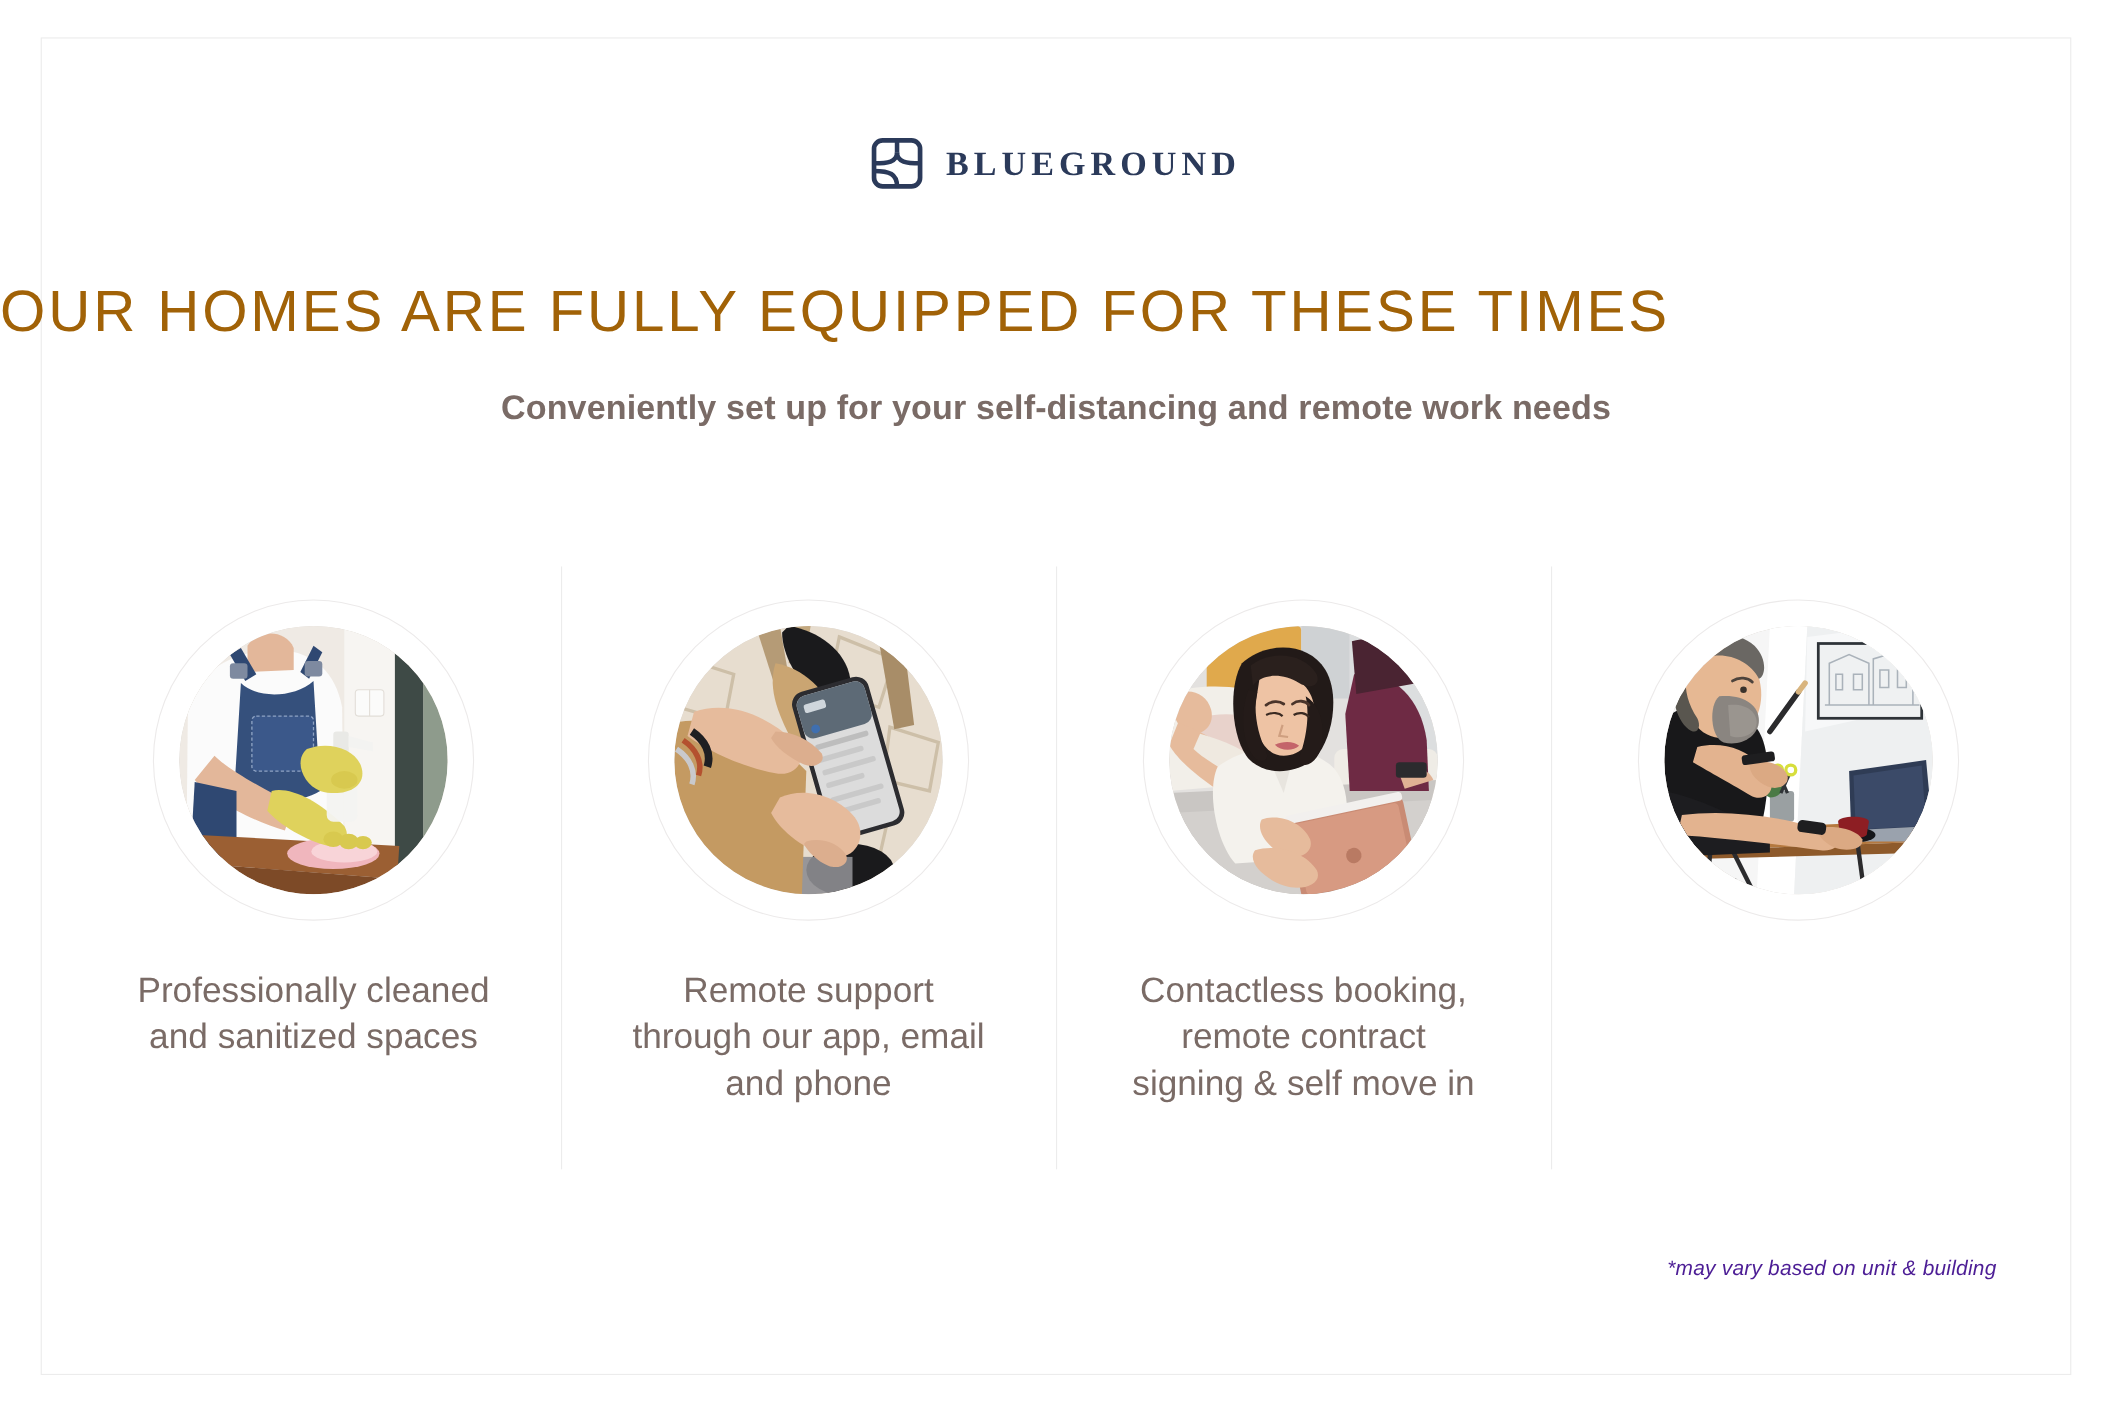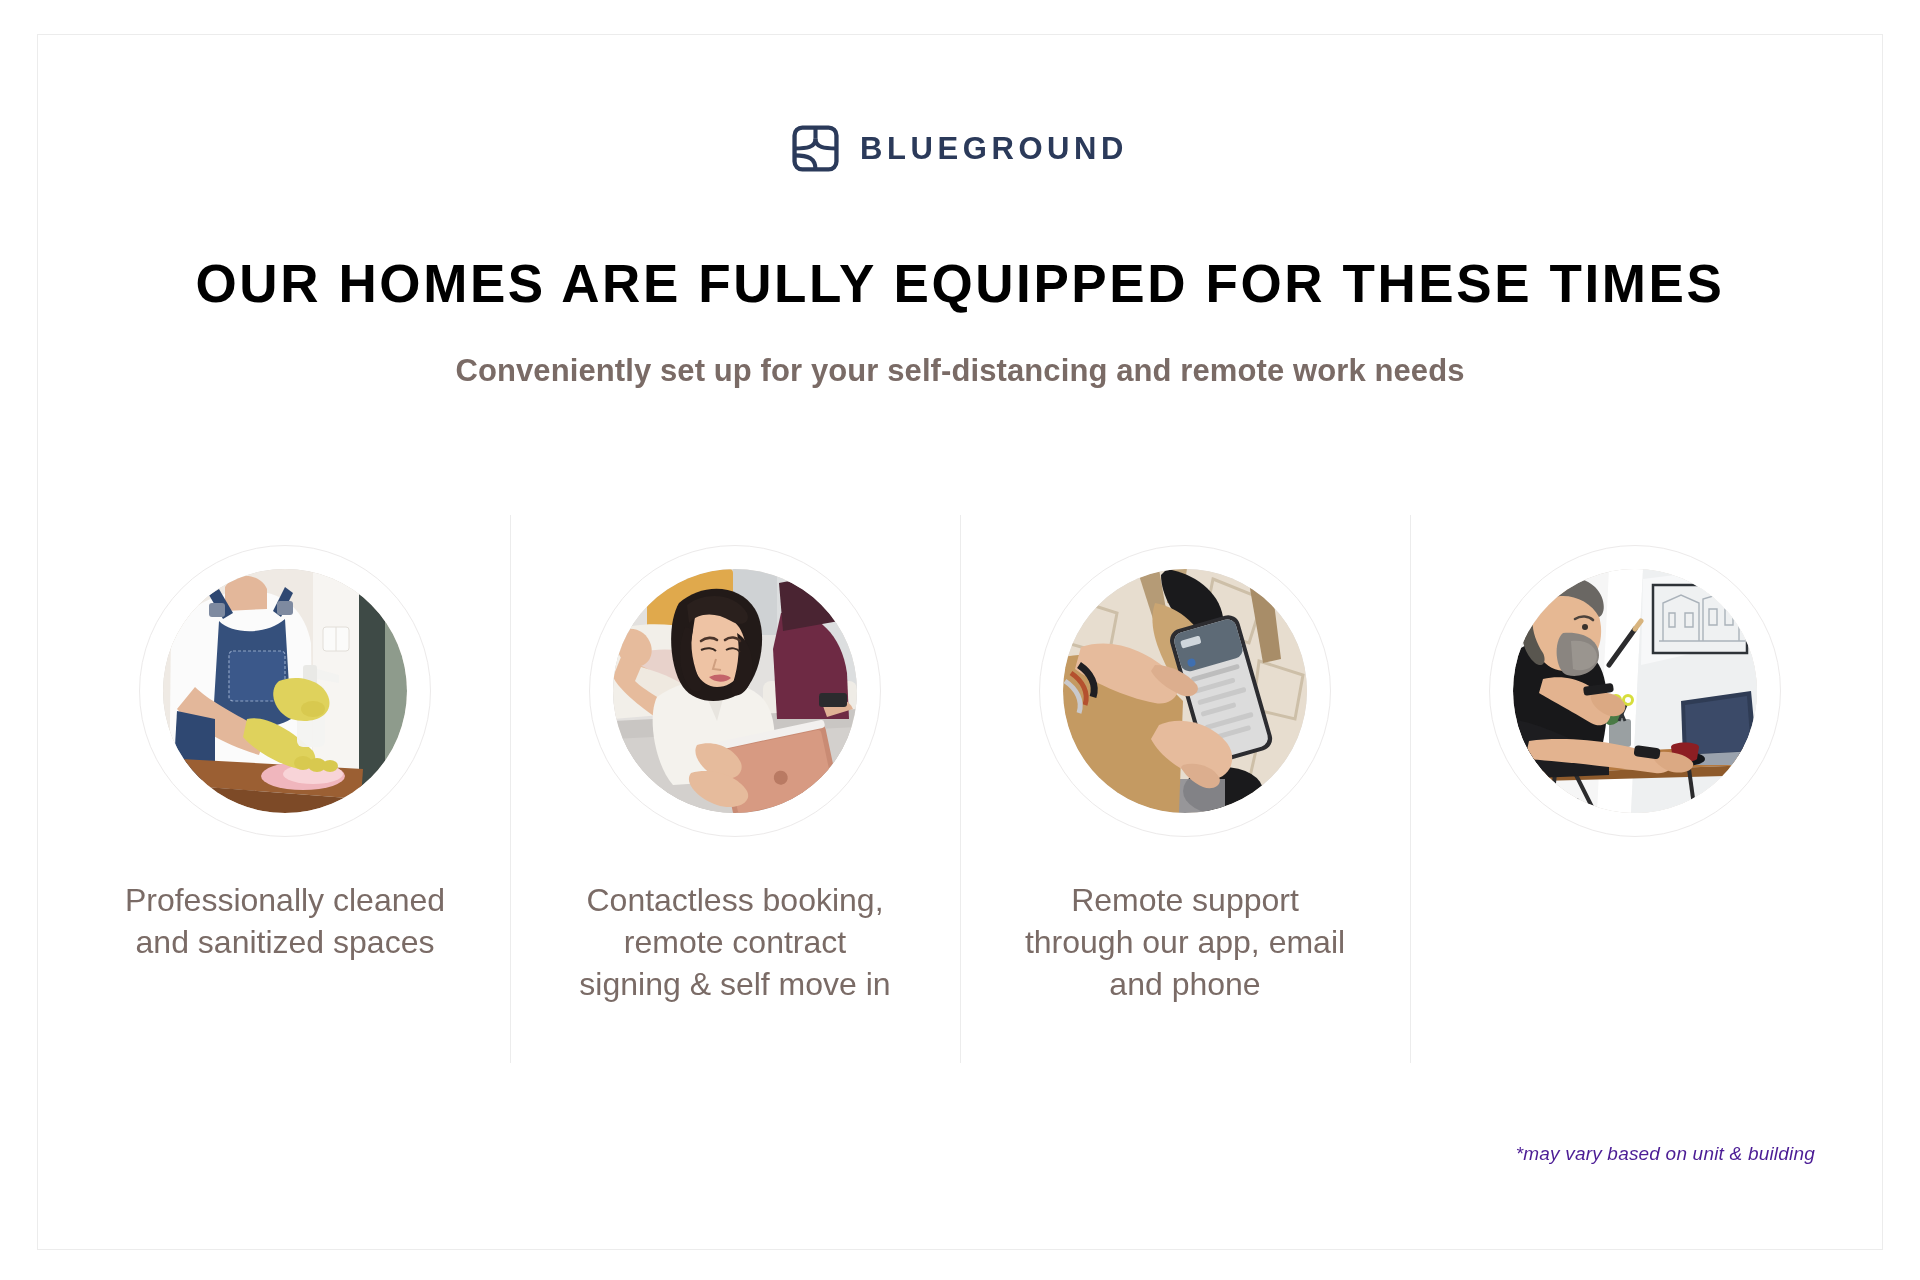--- a/index.html
+++ b/index.html
@@ -43,36 +43,35 @@
     justify-content: center;
     gap: 21px;
   }
   .brand-mark { width: 47px; height: 47px; display: block; }
   .brand-name {
     font-size: 31px;
     font-weight: bold;
     letter-spacing: 4.6px;
     color: #2b3a५a;
     color: #2b3a5a;
-    font-family: Liberation Sans, sans-serif;
+    font-family: Liberation Serif, serif;
     line-height: 1;
     white-space: nowrap;
   }
 
   
   .headline {
     position: absolute;
     left: 0;
     top: 255px;
     width: 1920px;
-    text-align: center;
     font-size: 53px;
-    font-weight: bold;
+    font-weight: normal;
     letter-spacing: 2.6px;
-    color: #000000;
+    color: #a16207;
     line-height: 1.08;
     white-space: nowrap;
   }
 
   .subhead {
     position: absolute;
     left: 0;
     top: 352px;
     width: 1920px;
     text-align: center;
@@ -227,88 +226,20 @@
               <path d="M154 100 L176 106 L176 114 L154 110 Z" fill="#f3f3f1"></path>
 
               <path d="M116 112 C136 104, 162 112, 166 130 C170 148, 148 156, 128 150 C112 144, 104 122, 116 112 Z" fill="#dfd25c"></path>
               <ellipse cx="150" cy="140" rx="12" ry="8" fill="#d8c94f"></ellipse>
             </g>
           </svg>
         </div>
       </div>
       <div class="caption">Professionally cleaned
 and sanitized spaces</div>
-    </div>
-
-    <div class="col">
-      <div class="thumb-wrap">
-        <div class="thumb">
-          <svg viewBox="0 0 244 244" xmlns="http://www.w3.org/2000/svg" aria-hidden="true">
-            <defs>
-              <clipPath id="c3">
-                  <circle cx="122" cy="122" r="122"></circle>
-                </clipPath>
-            </defs>
-            <g clip-path="url(#c3)">
-              <rect width="244" height="244" fill="#e3e1df"></rect>
-
-              <rect x="34" y="0" width="86" height="74" rx="4" fill="#e0a94c"></rect>
-              <rect x="120" y="0" width="44" height="66" fill="#cfd2d4"></rect>
-              <rect x="164" y="0" width="80" height="120" fill="#dcdedf"></rect>
-
-              <path d="M0 62 C30 50, 80 54, 120 72 L120 140 L0 150 Z" fill="#f2efe9"></path>
-              <path d="M26 84 C54 76, 84 82, 104 96 L96 126 L30 122 Z" fill="#e8d2cb"></path>
-              <rect x="150" y="112" width="94" height="48" rx="8" fill="#efece6"></rect>
-
-              <path d="M0 152 L244 140 L244 244 L0 244 Z" fill="#c9c6c3"></path>
-              <path d="M0 170 L244 158 L244 244 L0 244 Z" fill="#d3d0cd"></path>
-
-              <path d="M168 44 C200 40, 228 62, 234 104 L236 150 L164 150 L160 80 Z" fill="#6e2a44"></path>
-              <path d="M166 14 C196 6, 222 22, 226 52 L170 62 Z" fill="#4a2432"></path>
-              <path d="M206 126 C220 124, 236 130, 240 140 L214 148 Z" fill="#e0b295"></path>
-              <rect x="206" y="124" width="28" height="14" rx="3" fill="#2b2b2e"></rect>
-
-              <path d="M6 62 C20 56, 34 62, 38 76 C42 92, 28 102, 16 96 C4 90, 0 72, 6 62 Z" fill="#e6bb9c"></path>
-              <path d="M8 88 C30 96, 60 112, 74 130 L48 152 C24 136, 6 120, 0 108 Z" fill="#e6bb9c"></path>
-              <path d="M28 98 C50 104, 72 114, 84 126 L72 144 C50 132, 30 120, 22 112 Z" fill="#efe9e0"></path>
-
-              <path d="M44 128 C74 106, 118 104, 146 126 C166 142, 166 186, 150 210 L60 216 C42 196, 34 148, 44 128 Z" fill="#f4f2ed"></path>
-              <path d="M96 112 L112 122 L104 152 L92 124 Z" fill="#e8e5df"></path>
-
-              <path d="M66 34 C88 14, 126 14, 142 40 C154 60, 150 96, 136 116 C120 136, 84 138, 70 118 C56 98, 54 54, 66 34 Z" fill="#221a18"></path>
-
-              <path d="M82 48 C104 38, 128 48, 132 74 C136 100, 122 118, 104 118 C86 118, 76 96, 78 74 Z" fill="#eec3a4"></path>
-
-              <path d="M74 36 C92 22, 122 24, 134 44 C138 54, 128 58, 118 52 C102 42, 84 44, 76 54 Z" fill="#2a201d"></path>
-              <path d="M124 64 C138 72, 144 96, 136 116 C130 128, 118 130, 118 120 C124 104, 128 82, 124 64 Z" fill="#241b19"></path>
-              <path d="M72 58 C64 78, 66 104, 76 118 C82 126, 92 124, 88 114 C80 98, 76 76, 80 60 Z" fill="#241b19"></path>
-
-              <path d="M88 72 C93 68, 100 68, 104 71" stroke="#4a342a" stroke-width="2.6" fill="none" stroke-linecap="round"></path>
-              <path d="M112 71 C117 67, 124 68, 127 72" stroke="#4a342a" stroke-width="2.6" fill="none" stroke-linecap="round"></path>
-              <path d="M88 81 C94 78, 100 79, 103 82" stroke="#3a2a22" stroke-width="2" fill="none"></path>
-              <path d="M113 81 C118 78, 124 79, 127 83" stroke="#3a2a22" stroke-width="2" fill="none"></path>
-              <path d="M103 90 L100 100 L108 101" stroke="#cf9f80" stroke-width="2" fill="none"></path>
-              <path d="M96 108 C104 104, 114 105, 118 109 C113 114, 101 114, 96 108 Z" fill="#c4646a"></path>
-
-              <g transform="rotate(-12 170 200)">
-                <rect x="112" y="164" width="108" height="76" rx="6" fill="#c98b74"></rect>
-                <rect x="117" y="169" width="98" height="66" rx="4" fill="#d79a82"></rect>
-                <rect x="112" y="160" width="108" height="8" rx="3" fill="#f2f0ee"></rect>
-                <circle cx="166" cy="208" r="7" fill="#b97a63"></circle>
-              </g>
-
-              <path d="M84 176 C102 170, 122 180, 128 194 C132 206, 118 214, 104 208 C90 202, 78 186, 84 176 Z" fill="#e6bb9c"></path>
-              <path d="M78 204 C98 198, 124 206, 134 222 C140 234, 122 242, 104 236 C86 230, 70 214, 78 204 Z" fill="#e6bb9c"></path>
-            </g>
-          </svg>
-        </div>
-      </div>
-      <div class="caption">Contactless booking,
-remote contract
-signing &amp; self move in</div>
     </div>
 
     <div class="col">
       <div class="thumb-wrap">
         <div class="thumb">
           <svg viewBox="0 0 244 244" xmlns="http://www.w3.org/2000/svg" aria-hidden="true">
             <defs>
               <clipPath id="c2">
                   <circle cx="122" cy="122" r="122"></circle>
                 </clipPath>
@@ -366,20 +297,88 @@
       <div class="caption">Remote support
 through our app, email
 and phone</div>
     </div>
 
     <div class="col">
       <div class="thumb-wrap">
         <div class="thumb">
           <svg viewBox="0 0 244 244" xmlns="http://www.w3.org/2000/svg" aria-hidden="true">
             <defs>
+              <clipPath id="c3">
+                  <circle cx="122" cy="122" r="122"></circle>
+                </clipPath>
+            </defs>
+            <g clip-path="url(#c3)">
+              <rect width="244" height="244" fill="#e3e1df"></rect>
+
+              <rect x="34" y="0" width="86" height="74" rx="4" fill="#e0a94c"></rect>
+              <rect x="120" y="0" width="44" height="66" fill="#cfd2d4"></rect>
+              <rect x="164" y="0" width="80" height="120" fill="#dcdedf"></rect>
+
+              <path d="M0 62 C30 50, 80 54, 120 72 L120 140 L0 150 Z" fill="#f2efe9"></path>
+              <path d="M26 84 C54 76, 84 82, 104 96 L96 126 L30 122 Z" fill="#e8d2cb"></path>
+              <rect x="150" y="112" width="94" height="48" rx="8" fill="#efece6"></rect>
+
+              <path d="M0 152 L244 140 L244 244 L0 244 Z" fill="#c9c6c3"></path>
+              <path d="M0 170 L244 158 L244 244 L0 244 Z" fill="#d3d0cd"></path>
+
+              <path d="M168 44 C200 40, 228 62, 234 104 L236 150 L164 150 L160 80 Z" fill="#6e2a44"></path>
+              <path d="M166 14 C196 6, 222 22, 226 52 L170 62 Z" fill="#4a2432"></path>
+              <path d="M206 126 C220 124, 236 130, 240 140 L214 148 Z" fill="#e0b295"></path>
+              <rect x="206" y="124" width="28" height="14" rx="3" fill="#2b2b2e"></rect>
+
+              <path d="M6 62 C20 56, 34 62, 38 76 C42 92, 28 102, 16 96 C4 90, 0 72, 6 62 Z" fill="#e6bb9c"></path>
+              <path d="M8 88 C30 96, 60 112, 74 130 L48 152 C24 136, 6 120, 0 108 Z" fill="#e6bb9c"></path>
+              <path d="M28 98 C50 104, 72 114, 84 126 L72 144 C50 132, 30 120, 22 112 Z" fill="#efe9e0"></path>
+
+              <path d="M44 128 C74 106, 118 104, 146 126 C166 142, 166 186, 150 210 L60 216 C42 196, 34 148, 44 128 Z" fill="#f4f2ed"></path>
+              <path d="M96 112 L112 122 L104 152 L92 124 Z" fill="#e8e5df"></path>
+
+              <path d="M66 34 C88 14, 126 14, 142 40 C154 60, 150 96, 136 116 C120 136, 84 138, 70 118 C56 98, 54 54, 66 34 Z" fill="#221a18"></path>
+
+              <path d="M82 48 C104 38, 128 48, 132 74 C136 100, 122 118, 104 118 C86 118, 76 96, 78 74 Z" fill="#eec3a4"></path>
+
+              <path d="M74 36 C92 22, 122 24, 134 44 C138 54, 128 58, 118 52 C102 42, 84 44, 76 54 Z" fill="#2a201d"></path>
+              <path d="M124 64 C138 72, 144 96, 136 116 C130 128, 118 130, 118 120 C124 104, 128 82, 124 64 Z" fill="#241b19"></path>
+              <path d="M72 58 C64 78, 66 104, 76 118 C82 126, 92 124, 88 114 C80 98, 76 76, 80 60 Z" fill="#241b19"></path>
+
+              <path d="M88 72 C93 68, 100 68, 104 71" stroke="#4a342a" stroke-width="2.6" fill="none" stroke-linecap="round"></path>
+              <path d="M112 71 C117 67, 124 68, 127 72" stroke="#4a342a" stroke-width="2.6" fill="none" stroke-linecap="round"></path>
+              <path d="M88 81 C94 78, 100 79, 103 82" stroke="#3a2a22" stroke-width="2" fill="none"></path>
+              <path d="M113 81 C118 78, 124 79, 127 83" stroke="#3a2a22" stroke-width="2" fill="none"></path>
+              <path d="M103 90 L100 100 L108 101" stroke="#cf9f80" stroke-width="2" fill="none"></path>
+              <path d="M96 108 C104 104, 114 105, 118 109 C113 114, 101 114, 96 108 Z" fill="#c4646a"></path>
+
+              <g transform="rotate(-12 170 200)">
+                <rect x="112" y="164" width="108" height="76" rx="6" fill="#c98b74"></rect>
+                <rect x="117" y="169" width="98" height="66" rx="4" fill="#d79a82"></rect>
+                <rect x="112" y="160" width="108" height="8" rx="3" fill="#f2f0ee"></rect>
+                <circle cx="166" cy="208" r="7" fill="#b97a63"></circle>
+              </g>
+
+              <path d="M84 176 C102 170, 122 180, 128 194 C132 206, 118 214, 104 208 C90 202, 78 186, 84 176 Z" fill="#e6bb9c"></path>
+              <path d="M78 204 C98 198, 124 206, 134 222 C140 234, 122 242, 104 236 C86 230, 70 214, 78 204 Z" fill="#e6bb9c"></path>
+            </g>
+          </svg>
+        </div>
+      </div>
+      <div class="caption">Contactless booking,
+remote contract
+signing &amp; self move in</div>
+    </div>
+
+    <div class="col">
+      <div class="thumb-wrap">
+        <div class="thumb">
+          <svg viewBox="0 0 244 244" xmlns="http://www.w3.org/2000/svg" aria-hidden="true">
+            <defs>
               <clipPath id="c4">
                   <circle cx="122" cy="122" r="122"></circle>
                 </clipPath>
             </defs>
             <g clip-path="url(#c4)">
               <rect width="244" height="244" fill="#f6f6f6"></rect>
 
               <path d="M96 0 L130 0 L118 244 L84 244 Z" fill="#ffffff"></path>
               <path d="M130 0 L244 0 L244 244 L118 244 Z" fill="#eef0f1"></path>
               <path d="M130 10 L210 0 L244 0 L244 70 L128 96 Z" fill="#f7f8f9"></path>

